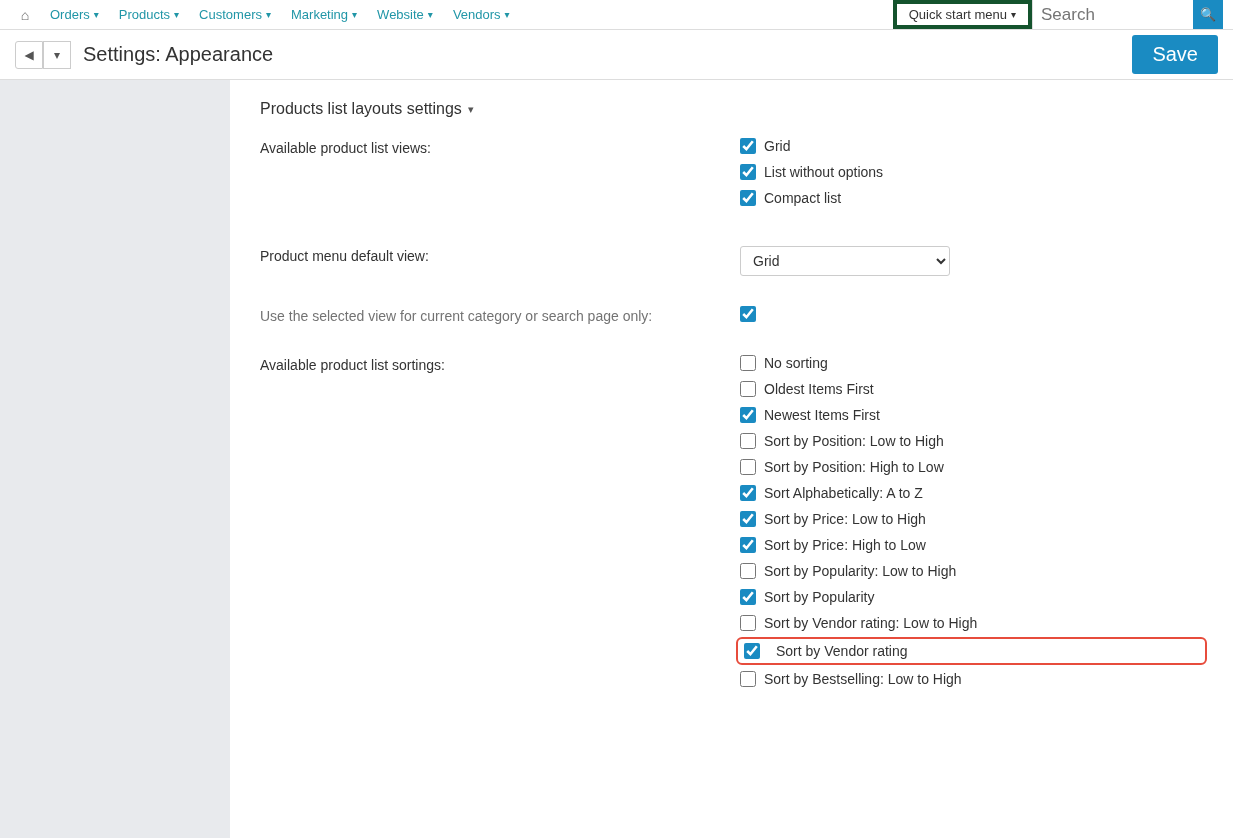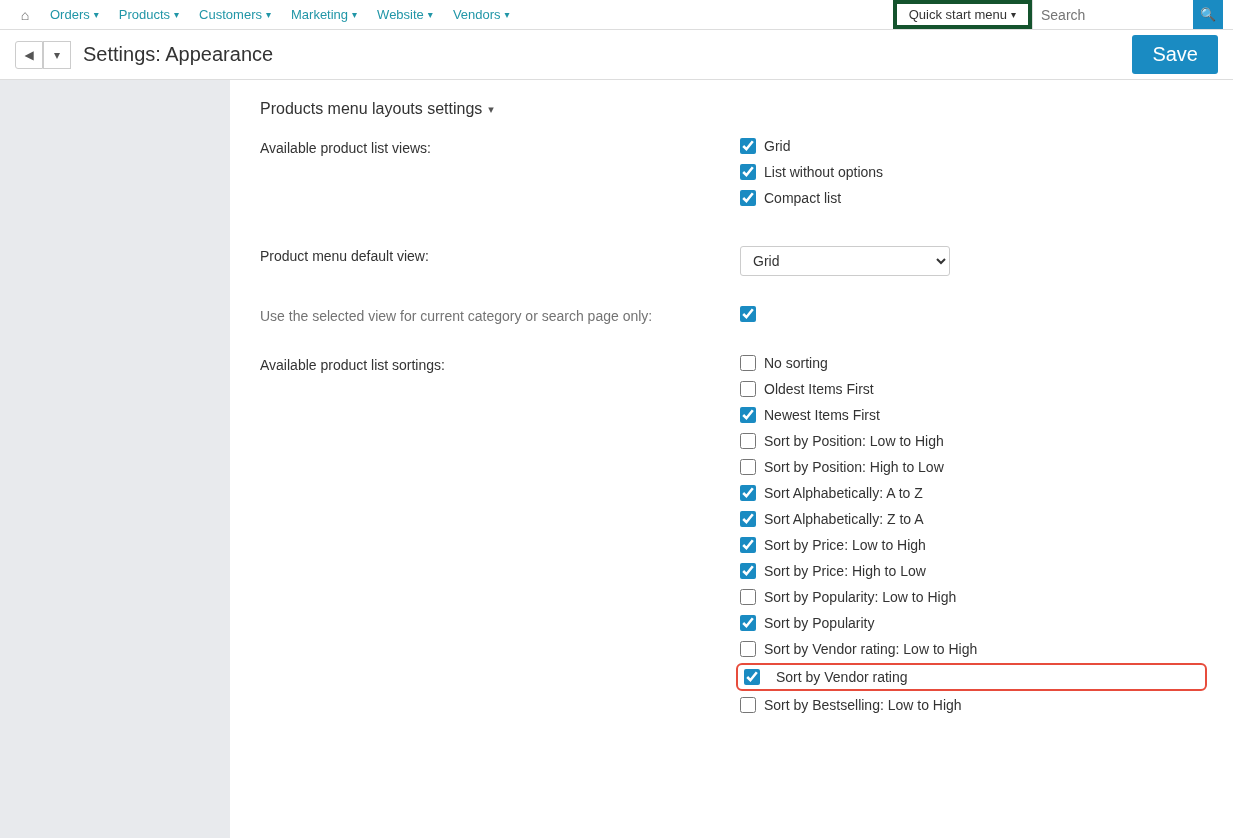--- a/index.html
+++ b/index.html
@@ -57,21 +57,21 @@
     .nav-search-container {
       display: flex;
       align-items: center;
       height: 100%;
       border-left: 1px solid #ddd;
     }
     .nav-search-input {
       border: none;
       outline: none;
       padding: 0 8px;
-      font-size: 14px;
+      font-size: 17px;
       height: 100%;
       width: 160px;
       color: #999;
     }
     .nav-search-btn {
       width: 30px;
       height: 100%;
       background: #1a8bc2;
       border: none;
       cursor: pointer;
@@ -260,21 +260,21 @@
   <h1 class="toolbar-title">Settings: Appearance</h1>
   <div class="toolbar-spacer"></div>
   <button class="save-btn">Save</button>
 </div>
 
 <div class="page-layout">
   <div class="sidebar"></div>
   <div class="main-content">
 
     <div class="section-header">
-      <span>Products menu layouts settings</span>
+      <span>Products list layouts settings</span>
       <span class="caret">▾</span>
     </div>
 
     <div class="settings-row">
       <div class="settings-label">Available product list views:</div>
       <div class="settings-control">
         <div class="checkbox-item">
           <input type="checkbox" id="view_grid" checked="" style="">
           <label for="view_grid">Grid</label>
         </div>
@@ -328,24 +328,20 @@
           </div>
           <div class="checkbox-item">
             <input type="checkbox" id="sort_pos_high_low" style="">
             <label for="sort_pos_high_low">Sort by Position: High to Low</label>
           </div>
           <div class="checkbox-item">
             <input type="checkbox" id="sort_alpha_a_z" checked="" style="">
             <label for="sort_alpha_a_z">Sort Alphabetically: A to Z</label>
           </div>
           <div class="checkbox-item">
-            <input type="checkbox" id="sort_alpha_z_a" checked="" style="">
-            <label for="sort_alpha_z_a">Sort Alphabetically: Z to A</label>
-          </div>
-          <div class="checkbox-item">
             <input type="checkbox" id="sort_price_low_high" checked="" style="">
             <label for="sort_price_low_high">Sort by Price: Low to High</label>
           </div>
           <div class="checkbox-item">
             <input type="checkbox" id="sort_price_high_low" checked="" style="">
             <label for="sort_price_high_low">Sort by Price: High to Low</label>
           </div>
           <div class="checkbox-item">
             <input type="checkbox" id="sort_popularity_low_high" style="">
             <label for="sort_popularity_low_high">Sort by Popularity: Low to High</label>

